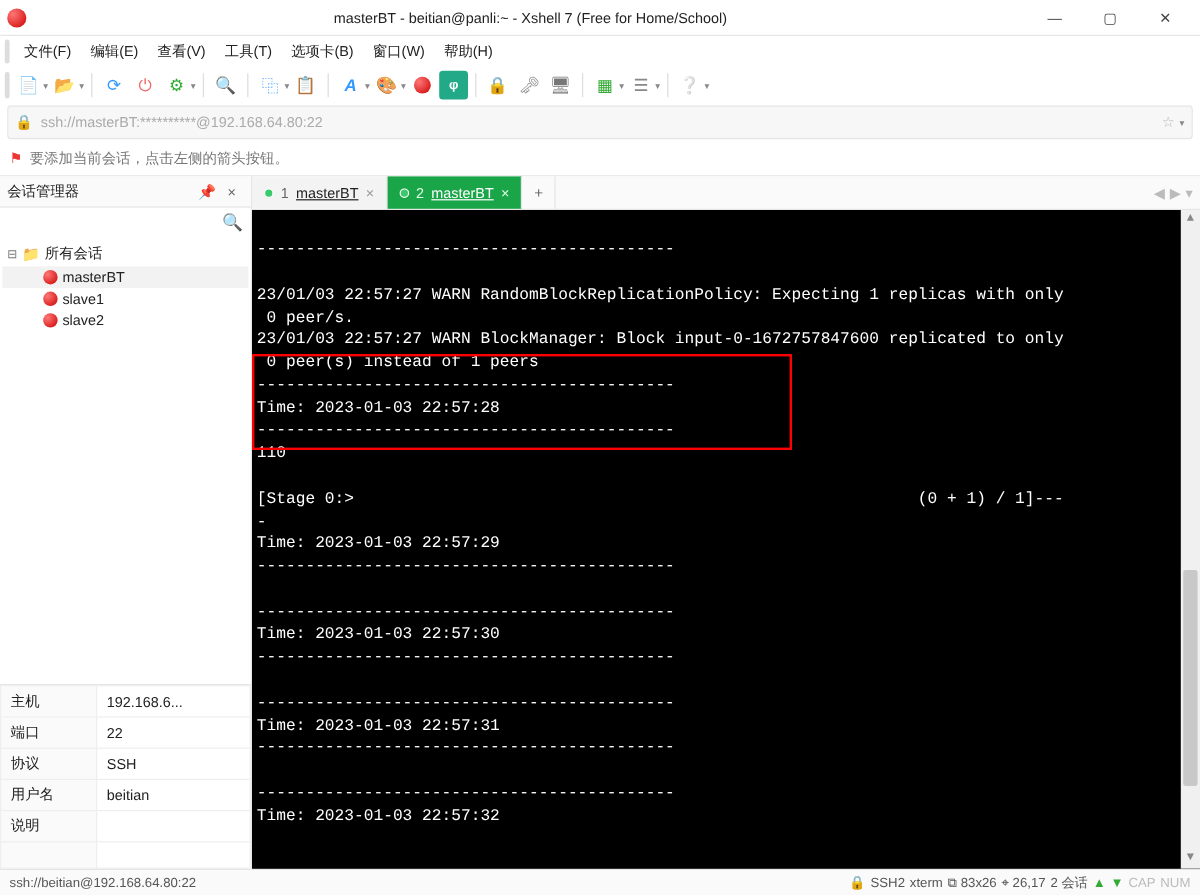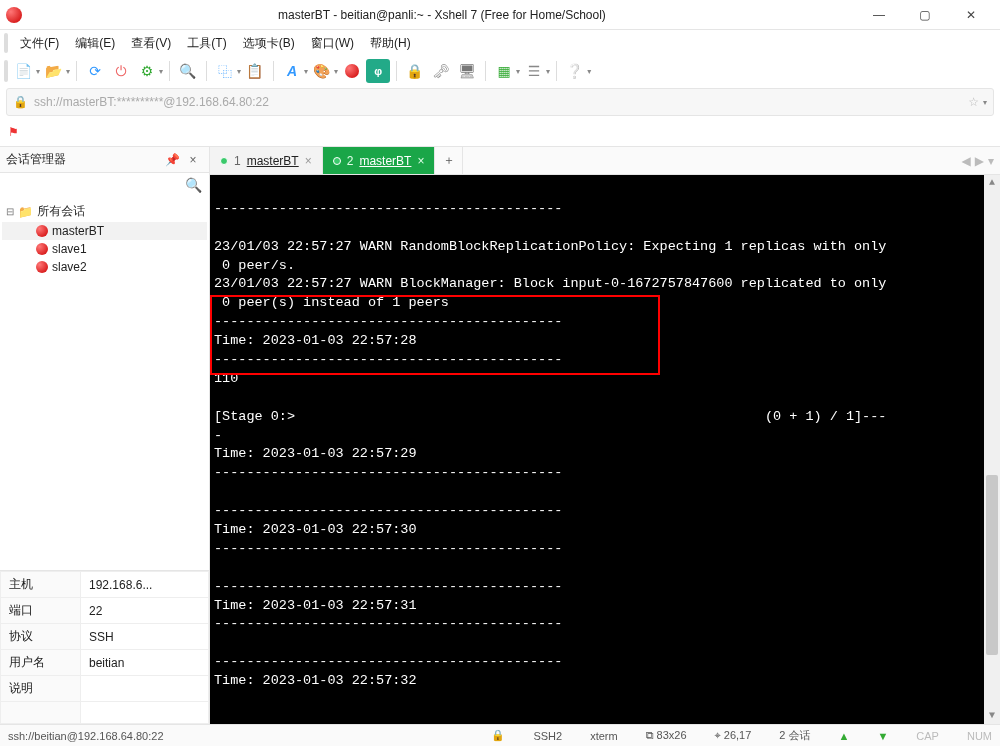--- a/index.html
+++ b/index.html
@@ -77,21 +77,21 @@
   
   .terminal { flex: 1; background: #000; color: #fff; font-family: "Courier New", monospace; font-size: 13.5px; line-height: 1.4; padding: 6px 4px; overflow: hidden; position: relative; white-space: pre; }
   .terminal .hl-box { position: absolute; border: 2px solid #f00; pointer-events: none; }
   .scrollbar-v { position: absolute; right: 0; top: 0; bottom: 0; width: 16px; background: #f0f0f0; }
   .scrollbar-v .thumb { position: absolute; left: 2px; right: 2px; top: 300px; height: 180px; background: #c8c8c8; border-radius: 2px; }
   .scrollbar-v .arr { position: absolute; left: 0; right: 0; height: 16px; display: flex; align-items: center; justify-content: center; color: #888; font-size: 10px; cursor: pointer; }
   .scrollbar-v .arr.up { top: 0; }
   .scrollbar-v .arr.down { bottom: 0; }
 
   
-  .statusbar { display: flex; align-items: center; height: 22px; padding: 0 8px; border-top: 1px solid #e5e5e5; background: #fafafa; font-size: 11px; color: #555; gap: 28px; }
+  .statusbar { display: flex; align-items: center; height: 22px; padding: 0 8px; border-top: 1px solid #e5e5e5; background: #fafafa; font-size: 11px; color: #555; gap: 4px; }
   .statusbar .spacer { flex: 1; }
   .statusbar .lock2 { color: #e6a817; }
   .statusbar .grey { color: #bbb; }
 </style>
 </head>
 <body>
 
 <div class="titlebar">
   <div class="app-icon"></div>
   <div class="title">masterBT - beitian@panli:~ - Xshell 7 (Free for Home/School)</div>
@@ -159,20 +159,21 @@
 
 <div class="addressbar">
   <span class="lock">🔒</span>
   <span class="url">ssh://masterBT:**********@192.168.64.80:22</span>
   <span class="star">☆</span>
   <span class="drop">▾</span>
 </div>
 
 <div class="hintrow">
   <span class="flag">⚑</span>
+  <span>要添加当前会话，点击左侧的箭头按钮。</span>
 </div>
 
 <div class="main">
 
   <div class="sidebar">
     <div class="side-header">
       <span class="title">会话管理器</span>
       <span class="btn">📌</span>
       <span class="btn">×</span>
     </div>

